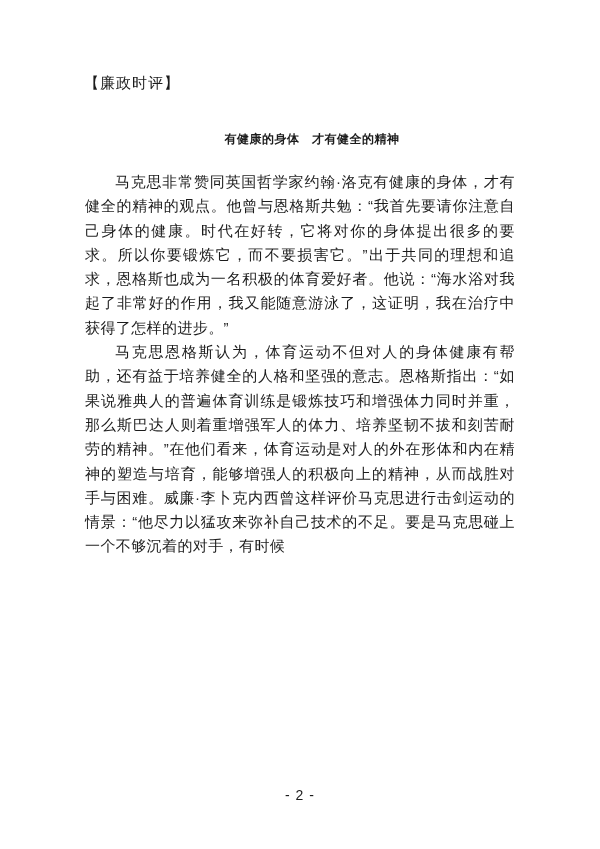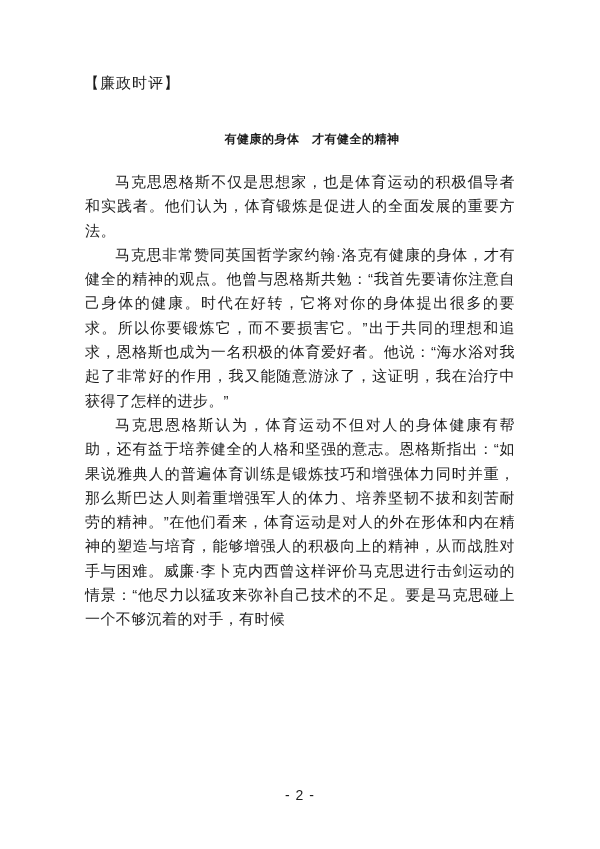--- a/index.html
+++ b/index.html
@@ -66,20 +66,19 @@
 </head>
 <body>
 
 <div class="page">
 
   <div class="section-tag">【廉政时评】</div>
 
   <h1 class="doc-title">有健康的身体　才有健全的精神</h1>
 
   <div class="doc-body">
-    <p>马克思恩格斯不仅是思想家，也是体育运动的积极倡导者和实践者。他们认为，体育锻炼是促进人的全面发展的重要方法。</p>
     <p>马克思非常赞同英国哲学家约翰·洛克有健康的身体，才有健全的精神的观点。他曾与恩格斯共勉：“我首先要请你注意自己身体的健康。时代在好转，它将对你的身体提出很多的要求。所以你要锻炼它，而不要损害它。”出于共同的理想和追求，恩格斯也成为一名积极的体育爱好者。他说：“海水浴对我起了非常好的作用，我又能随意游泳了，这证明，我在治疗中获得了怎样的进步。”</p>
     <p>马克思恩格斯认为，体育运动不但对人的身体健康有帮助，还有益于培养健全的人格和坚强的意志。恩格斯指出：“如果说雅典人的普遍体育训练是锻炼技巧和增强体力同时并重，那么斯巴达人则着重增强军人的体力、培养坚韧不拔和刻苦耐劳的精神。”在他们看来，体育运动是对人的外在形体和内在精神的塑造与培育，能够增强人的积极向上的精神，从而战胜对手与困难。威廉·李卜克内西曾这样评价马克思进行击剑运动的情景：“他尽力以猛攻来弥补自己技术的不足。要是马克思碰上一个不够沉着的对手，有时候</p>
   </div>
 
   <div class="page-number">- 2 -</div>
 
 </div>
 
 </body></html>

